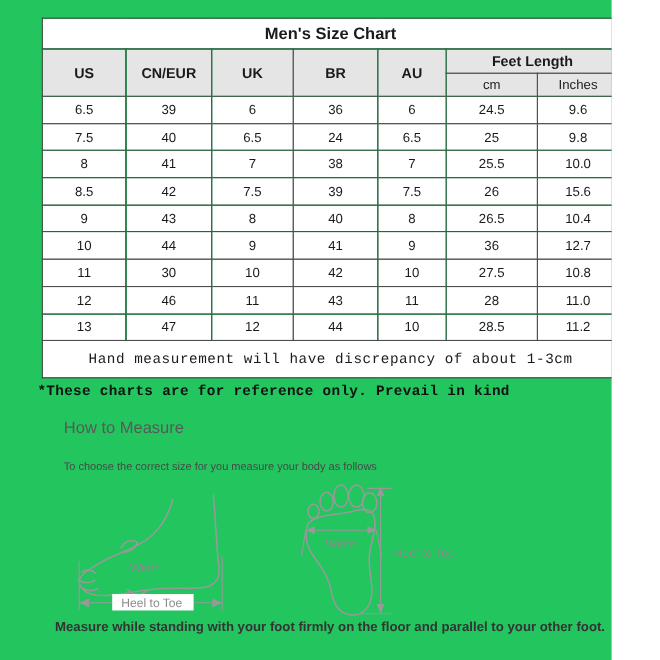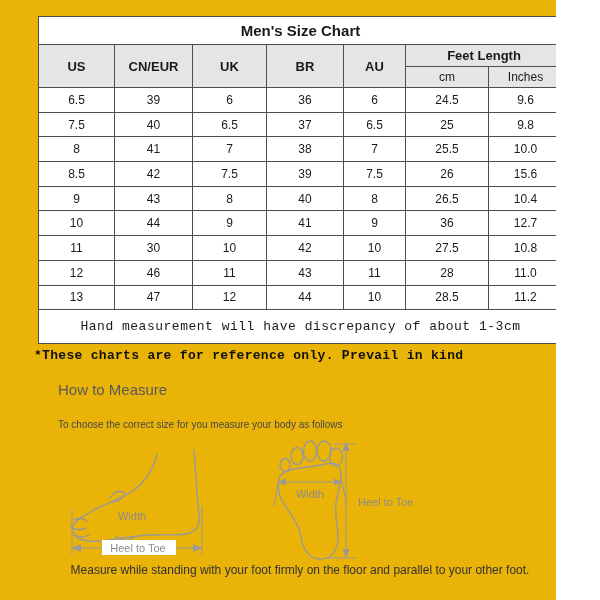--- a/index.html
+++ b/index.html
@@ -1,18 +1,18 @@
 <!DOCTYPE html>
 <html style="--header-bg: #e5e5e5; --border: #4d4d4d; --muted-heading: #595959; --diagram-stroke: #999999;"><head>
 <meta charset="utf-8">
 <style>
   html, body { margin: 0; padding: 0; background: #ffffff; }
   .sheet {
     position: relative; width: 556px; height: 600px;
-    background: #eab308; overflow: hidden;
+    background: #22c55e; overflow: hidden;
     font-family: "Liberation Sans", sans-serif;
     color: #1a1a1a;
   }
 
   
   table.chart {
     position: absolute; left: 38px; top: 16px; width: 524px;
     border-collapse: collapse; table-layout: fixed;
   }
   .chart th, .chart td {
@@ -39,21 +39,21 @@
   .howto-heading {
     position: absolute; left: 58px; top: 381px;
     font-size: 15px; color: var(--muted-heading, #595959);
   }
   .howto-sub {
     position: absolute; left: 58px; top: 419px;
     font-size: 10px; color: #484848;
   }
   .caption {
     position: absolute; left: 0; top: 563px; width: 600px;
-    text-align: center; font-size: 12px; color: #333;
+    text-align: center; font-size: 12px; color: #333; font-weight: bold;
   }
 
   
   svg.diagram { position: absolute; }
   #side-view { left: 58px; top: 436px; }
   #top-view  { left: 272px; top: 436px; }
   .d-stroke { fill: none; stroke: var(--diagram-stroke, #999); stroke-width: 1.4; stroke-linecap: round; stroke-linejoin: round; }
   .d-thin   { fill: none; stroke: var(--diagram-stroke, #999); stroke-width: 1; }
   .d-arrow  { fill: var(--diagram-stroke, #999); stroke: none; }
   .d-label  { fill: #8c8c8c; font-size: 11px; font-family: "Liberation Sans", sans-serif; }
@@ -97,21 +97,21 @@
           <td>6</td>
           <td>36</td>
           <td>6</td>
           <td>24.5</td>
           <td>9.6</td>
       </tr>
       <tr>
         <td>7.5</td>
           <td>40</td>
           <td>6.5</td>
-          <td>37</td>
+          <td>24</td>
           <td>6.5</td>
           <td>25</td>
           <td>9.8</td>
       </tr>
       <tr>
         <td>8</td>
           <td>41</td>
           <td>7</td>
           <td>38</td>
           <td>7</td>

